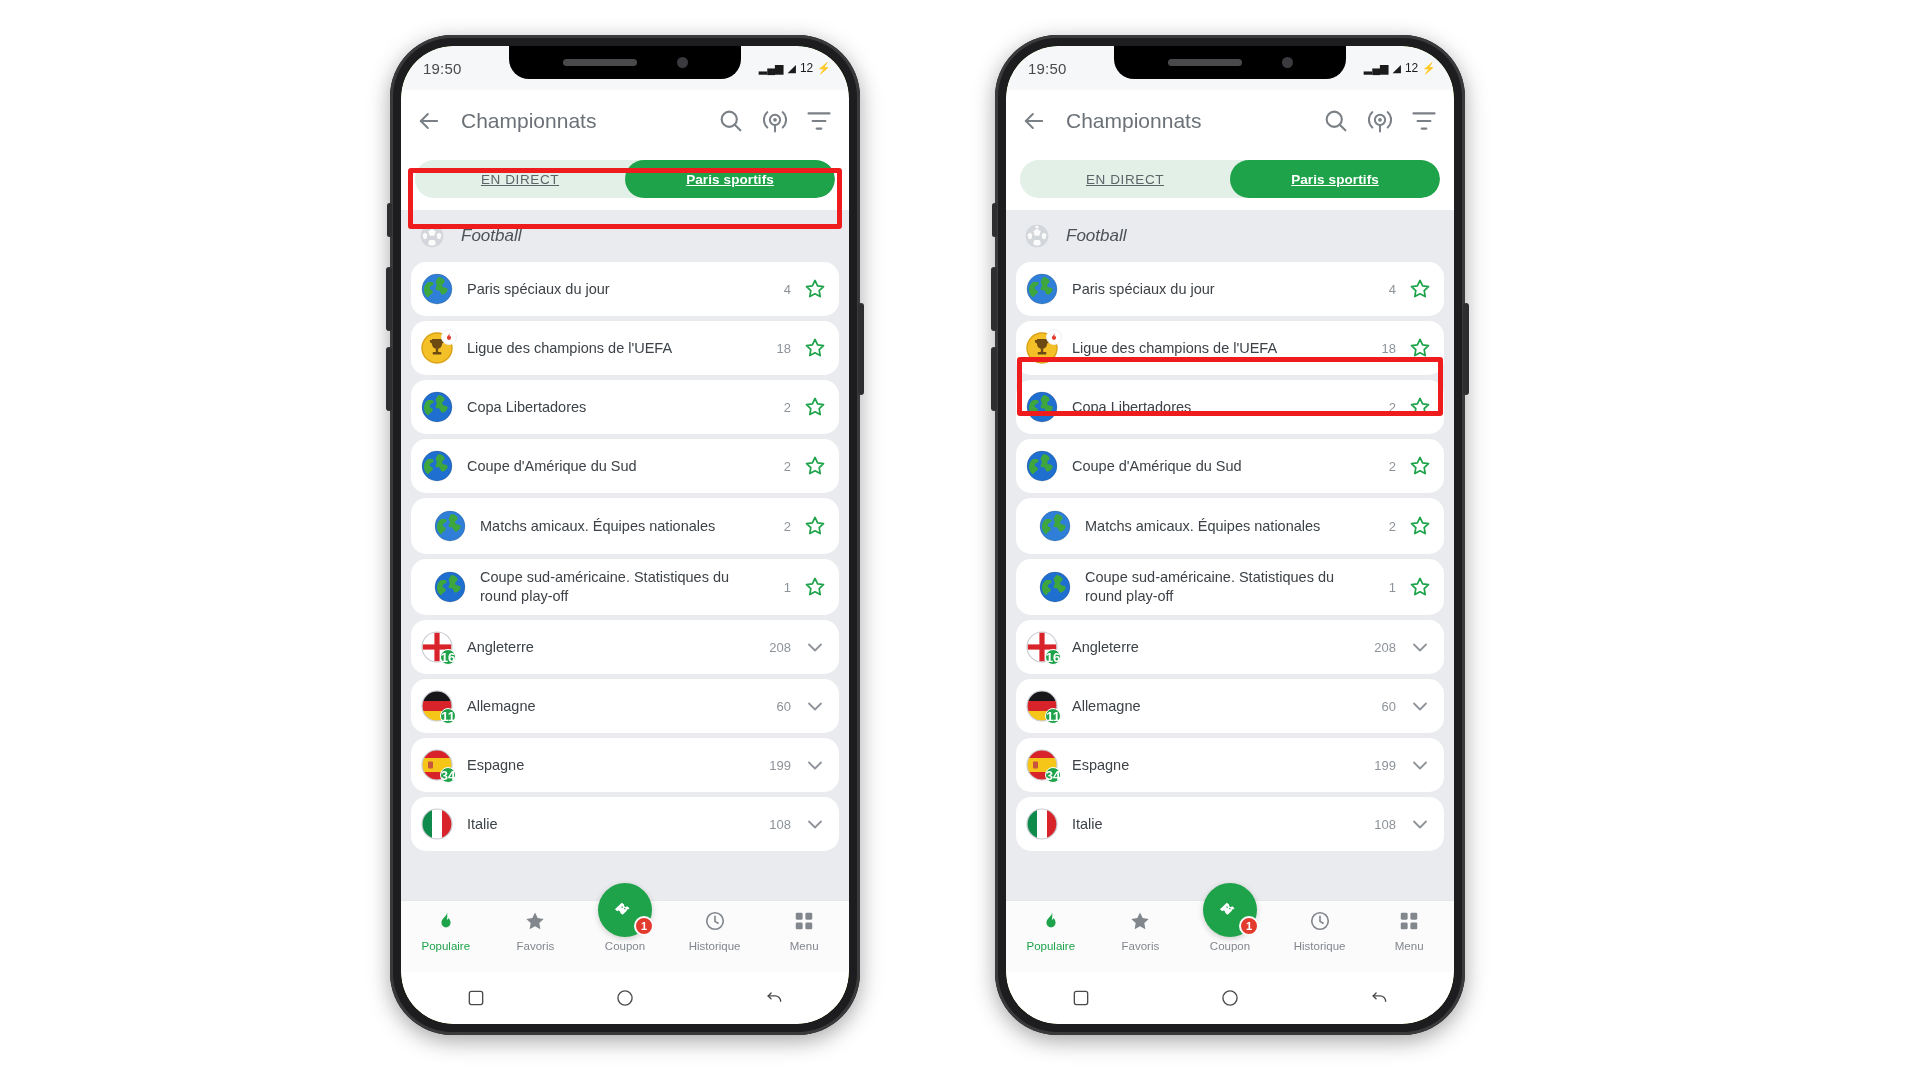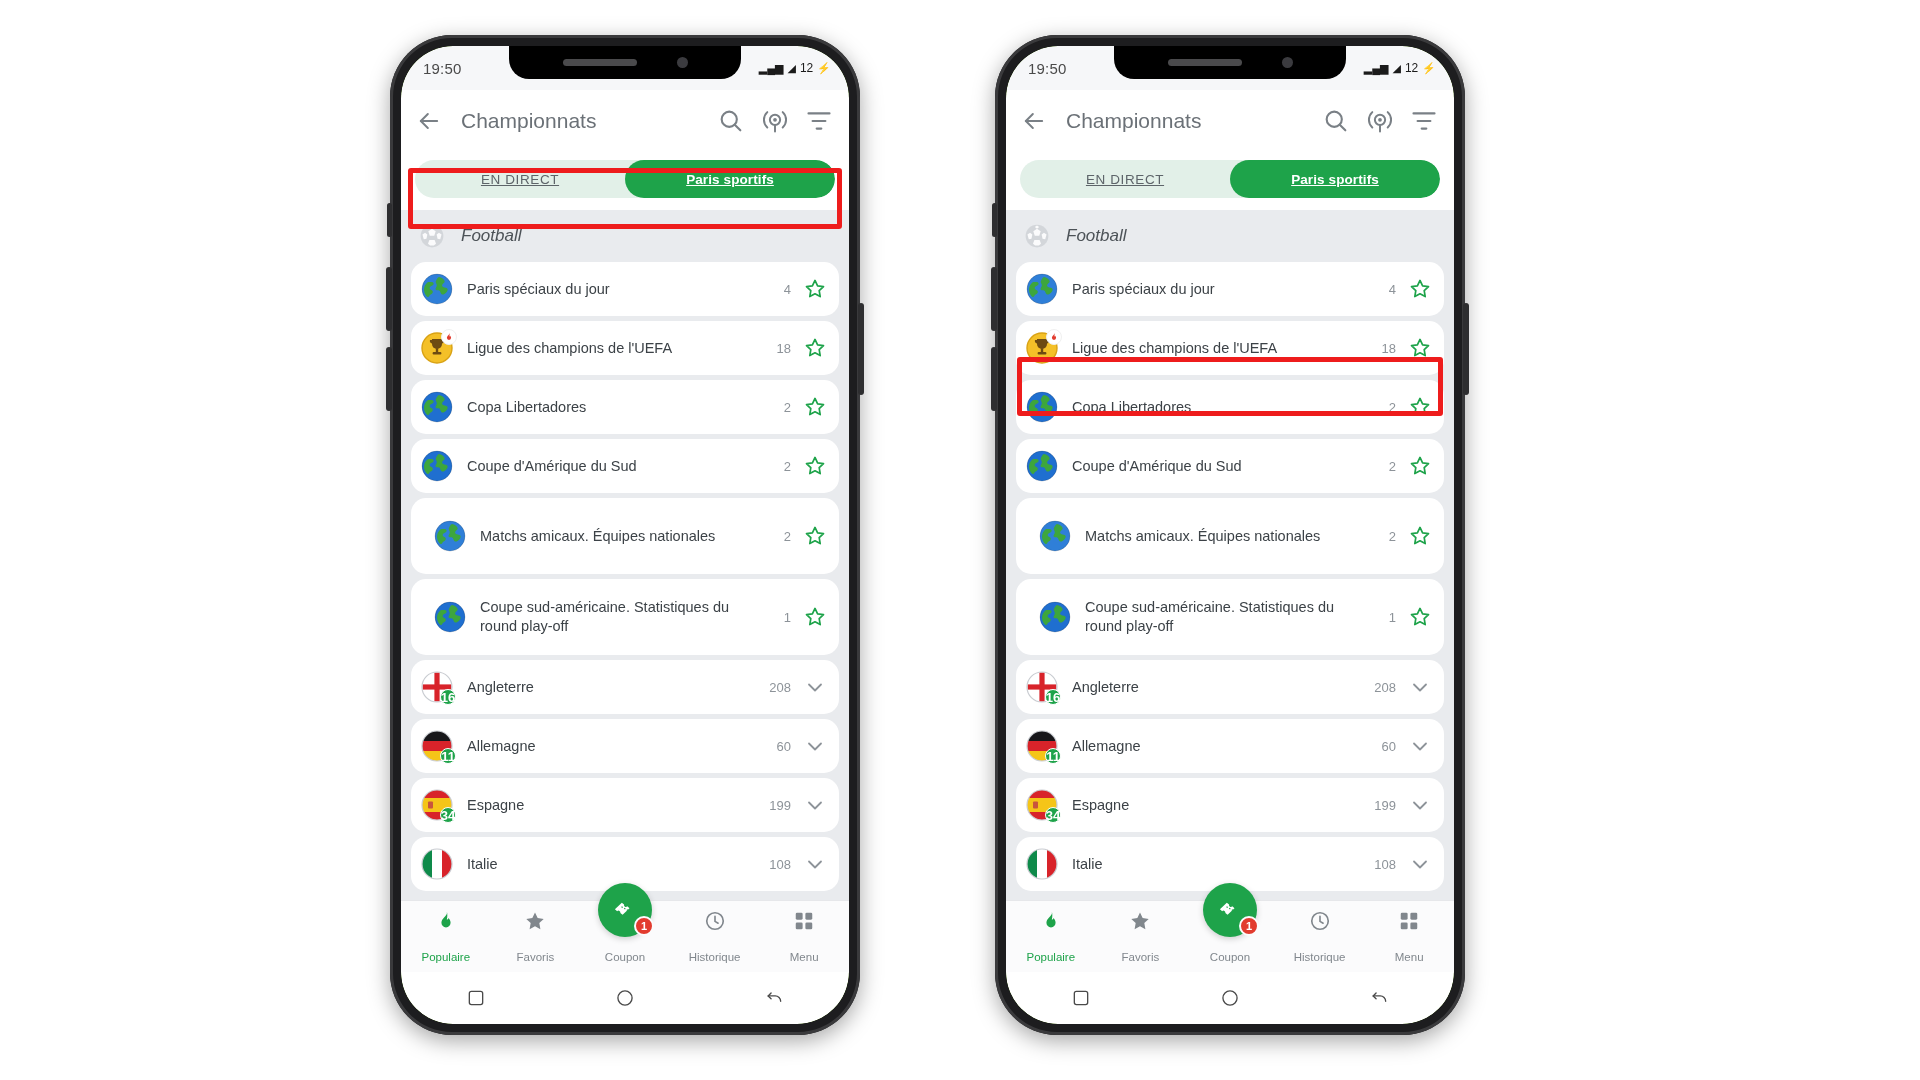--- a/index.html
+++ b/index.html
@@ -125,21 +125,21 @@
   }
   .row {
     background: #ffffff;
     border-radius: 15px;
     margin-bottom: 5px;
     height: 54px;
     display: flex; align-items: center;
     padding: 0 12px 0 10px;
     position: relative;
   }
-  .row.tall { height: 76px; padding-left: 23px; }
+  .row.tall { height: 56px; padding-left: 23px; }
   .row-icon {
     width: 32px; height: 32px; flex: 0 0 32px;
     position: relative;
   }
   .row-icon svg { width: 32px; height: 32px; display: block; }
   .row-label {
     margin-left: 14px; font-size: 14.5px; color: #3c4247;
     line-height: 1.28; flex: 1 1 auto;
   }
   .row-count {
@@ -168,21 +168,21 @@
     background: #fbfbfc;
     height: 72px;
     display: flex; align-items: flex-start;
     padding-top: 9px;
     flex: 0 0 auto;
     position: relative;
     border-top: 1px solid #e6e7ea;
   }
   .nav-item {
     flex: 1; display: flex; flex-direction: column;
-    align-items: center; gap: 19px;
+    align-items: center; gap: 8px;
   }
   .nav-ic { width: 22px; height: 22px; }
   .nav-ic svg { width: 100%; height: 100%; display: block; }
   .nav-lb { font-size: 11.5px; color: #81878d; }
   .nav-item.active .nav-lb { color: #1ea34a; }
 
   .fab {
     position: absolute; left: 50%; top: -18px; transform: translateX(-50%);
     width: 54px; height: 54px; border-radius: 50%;
     background: #1ea34a;

